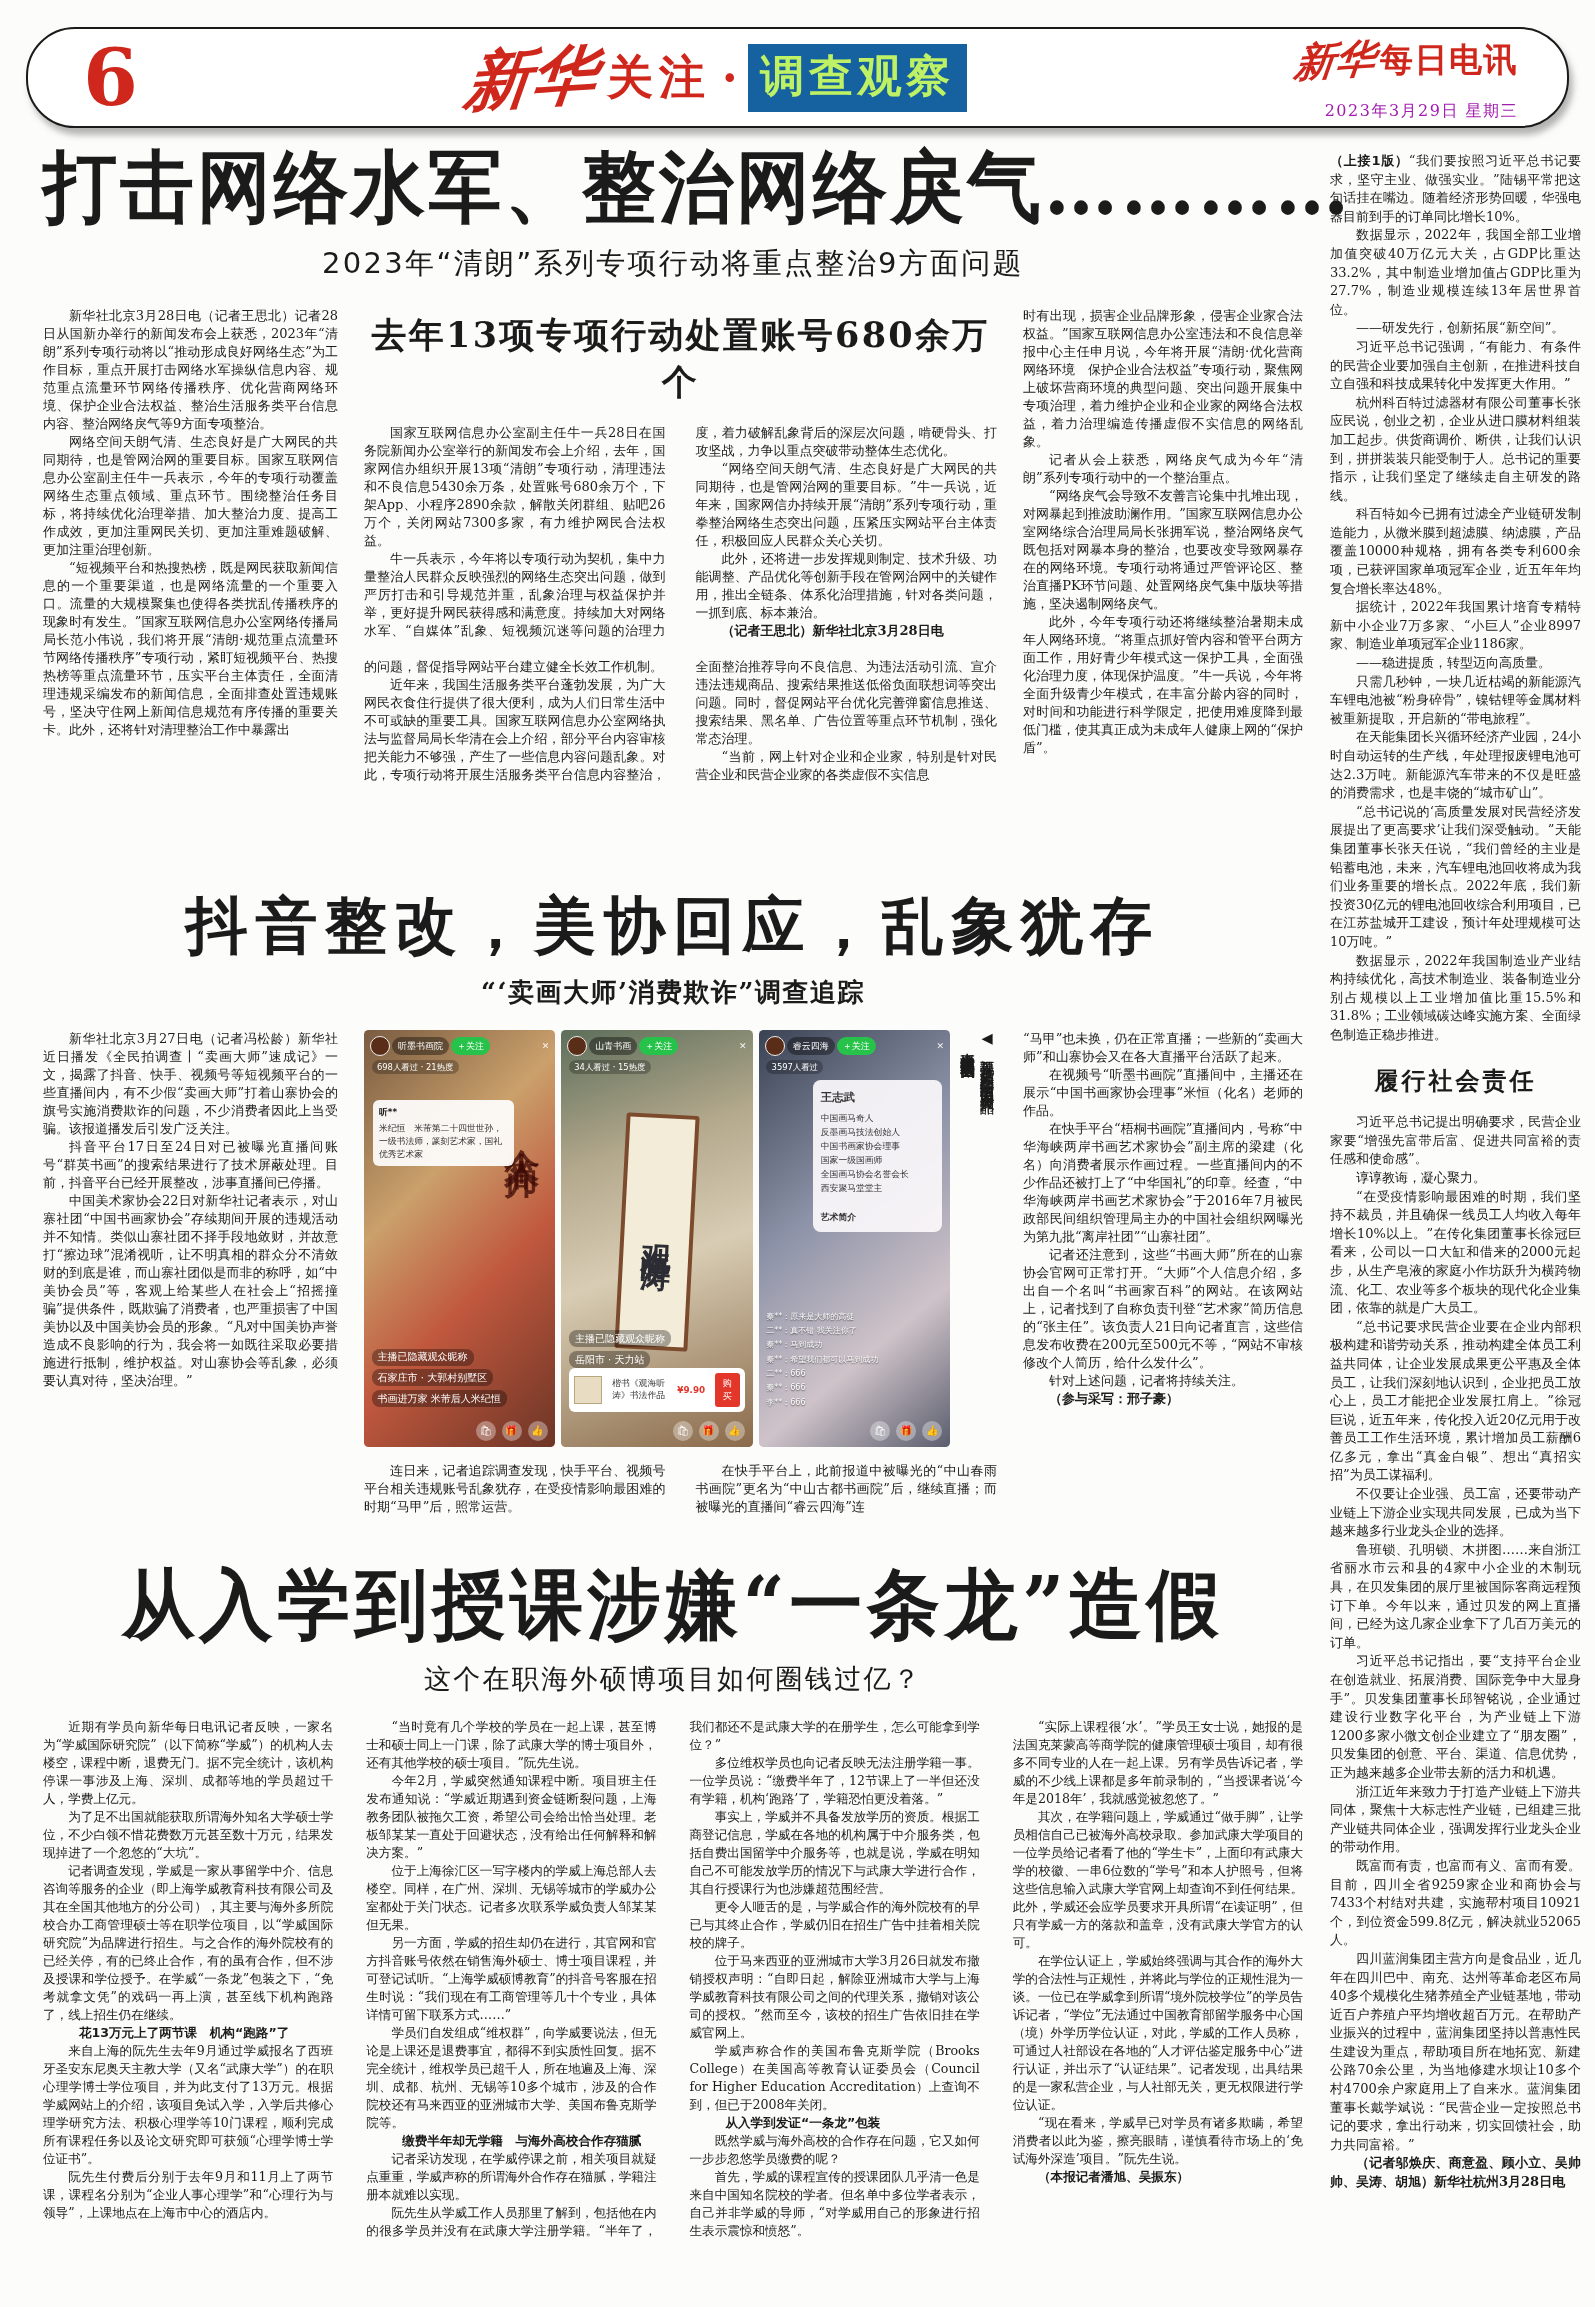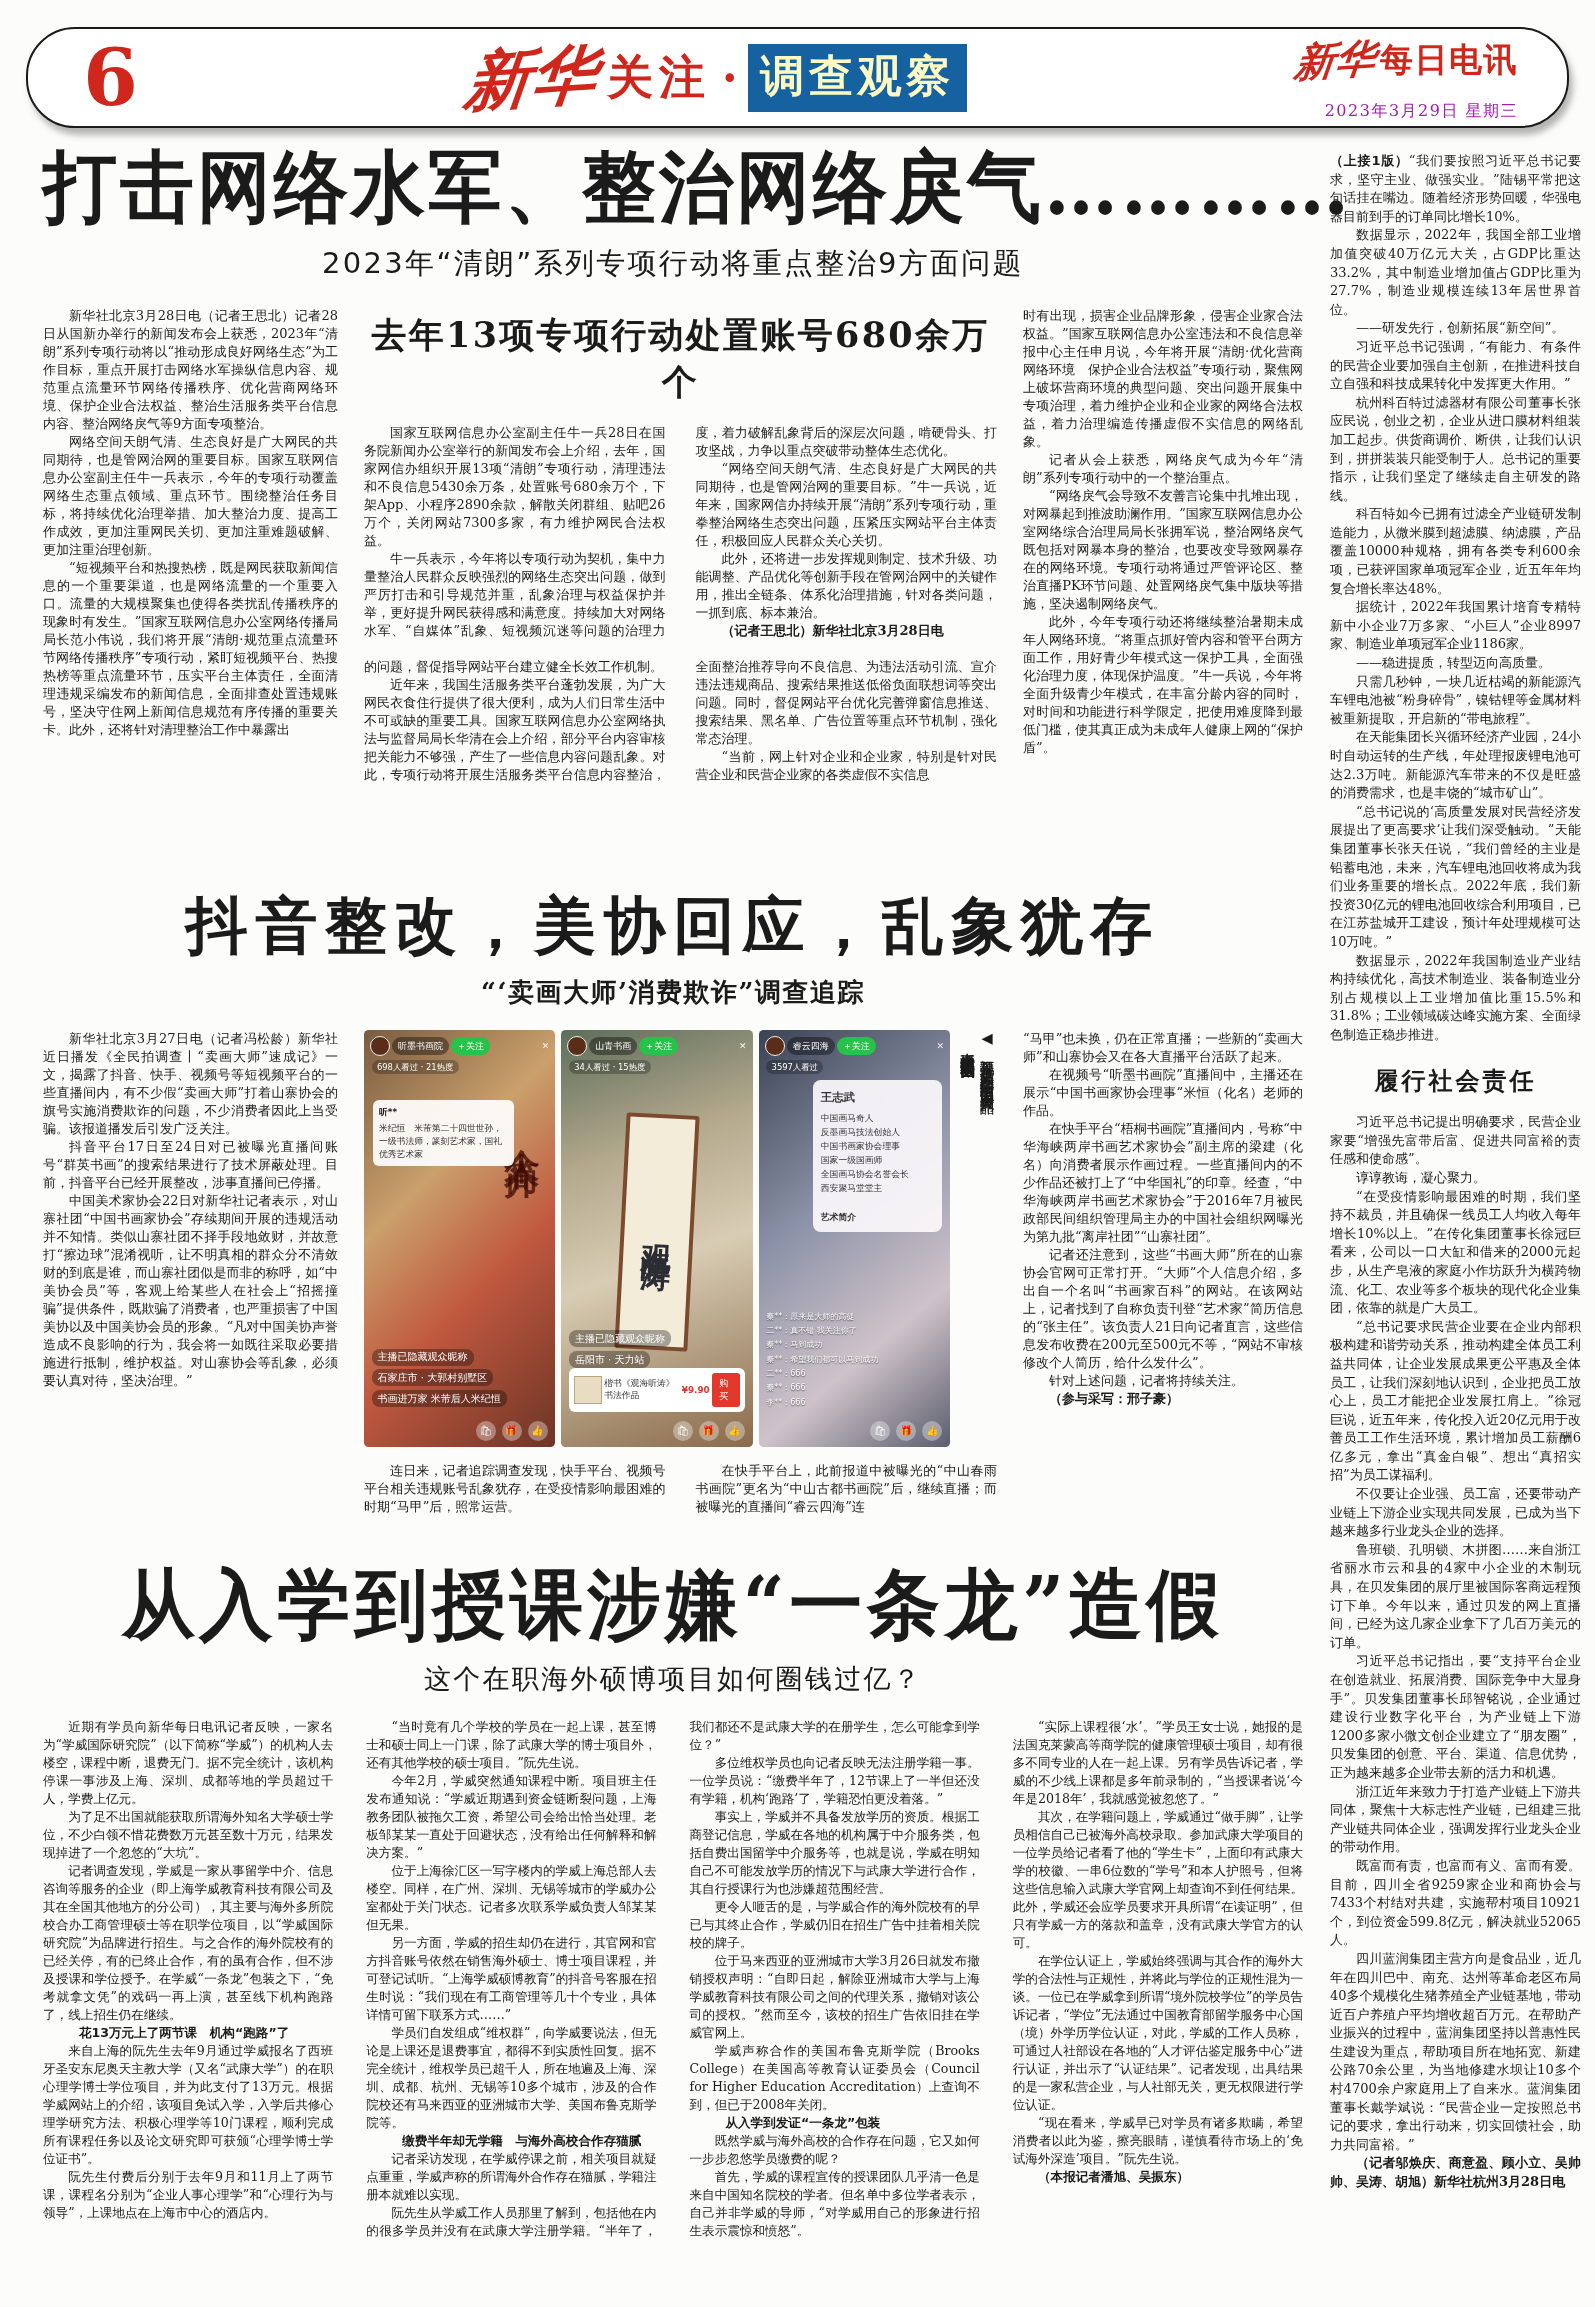--- a/index.html
+++ b/index.html
@@ -8,21 +8,21 @@
   
   .masthead{position:absolute;left:26px;top:27px;width:1539px;height:97px;background:#fff;
             border:2.3px solid #1a1a1a;border-radius:49px;box-shadow:3.8px 6.9px 6px rgba(110,110,110,.5);
             display:flex;align-items:center;}
   .pageno{color:#d0271c;font-size:79px;font-weight:bold;line-height:1;margin-left:55px;width:152px;}
   .brand-center{flex:1;display:flex;align-items:center;justify-content:center;gap:10.7px;}
   .script{color:#d0271c;font-weight:bold;font-style:italic;transform:skewX(-10deg) rotate(-4deg);}
   .brand-center .script{font-size:65px;line-height:1;}
   .section-word{color:#d0271c;font-size:46px;font-weight:bold;letter-spacing:6px;}
   .dot{color:#d0271c;font-size:46px;font-weight:bold;}
-  .section-box{background:#16619f;color:#fef9c3;font-family:"DejaVu Sans","Liberation Sans",sans-serif;
+  .section-box{background:#16619f;color:#bef264;font-family:"DejaVu Sans","Liberation Sans",sans-serif;
                font-size:44px;font-weight:bold;letter-spacing:4.6px;padding:3px 12px 6px;}
   .brand-right{width:320px;margin-right:49px;text-align:right;}
   .brand-right .row1{display:flex;justify-content:flex-end;align-items:center;gap:4.6px;}
   .brand-right .script{font-size:40px;}
   .paper-name{color:#d0271c;font-size:33px;font-weight:bold;letter-spacing:1.5px;}
   .date-line{font-size:16px;color:#a21caf;margin-top:13px;letter-spacing:1.5px;}
   
   .main{position:absolute;left:43px;top:146px;width:1260px;}
   p.b{font-size:13px;line-height:18px;margin:0;text-align:justify;text-indent:2em;}
   p.ni{text-indent:0;}
@@ -68,21 +68,21 @@
   .infocard .t{font-weight:bold;color:#111;margin-bottom:3px;}
   .chips{position:absolute;bottom:40px;left:7.6px;right:7.6px;display:flex;flex-direction:column;gap:3.8px;font-size:10px;}
   .chip{background:rgba(0,0,0,.32);border-radius:7.6px;padding:1.5px 6px;align-self:flex-start;}
   .ph-bottom{position:absolute;bottom:6px;left:7.6px;right:7.6px;display:flex;justify-content:flex-end;gap:6px;}
   .rbtn{width:20px;height:20px;border-radius:50%;background:rgba(255,255,255,.35);text-align:center;
         line-height:20px;font-size:10px;}
   .scroll{position:absolute;top:84px;left:50%;transform:translateX(-50%) rotate(3deg);width:65px;height:228px;
           background:#f3ecd9;border:4.6px solid #7c4a2d;border-radius:3px;display:flex;align-items:center;justify-content:center;}
   .scroll span{writing-mode:vertical-rl;font-family:"DejaVu Serif",serif;font-size:30px;font-weight:900;color:#2c2c34;letter-spacing:6px;}
   .prodcard{position:absolute;bottom:35px;left:7.6px;right:7.6px;background:#fff;border-radius:6px;color:#333;
-            display:flex;align-items:center;gap:2px;padding:5.3px;font-size:8.8px;}
+            display:flex;align-items:center;gap:10px;padding:5.3px;font-size:8.8px;}
   .thumb{width:26px;height:26px;background:#e8ddc2;border:0.8px solid #b9a77f;flex:none;}
   .price{color:#e3372b;font-weight:bold;}
   .buy{margin-left:auto;background:#e3372b;color:#fff;border-radius:3px;padding:3.8px 7.6px;font-size:9px;}
   .biopanel{position:absolute;top:50px;right:7.6px;width:114px;background:rgba(250,246,250,.94);color:#333;
             border-radius:7.6px;padding:7.6px;font-size:8.8px;line-height:1.6;}
   .biopanel .t{font-size:11.4px;font-weight:bold;margin-bottom:4.6px;}
   .comments{position:absolute;bottom:37px;left:7.6px;width:129px;font-size:8px;line-height:1.8;
             color:#fff;text-shadow:0 0.8px 1.5px rgba(0,0,0,.6);}
   .vcap{flex:none;width:41px;display:flex;justify-content:center;}
   .vcap-inner{writing-mode:vertical-rl;font-size:14.5px;line-height:1.35;letter-spacing:1.5px;height:417px;}

